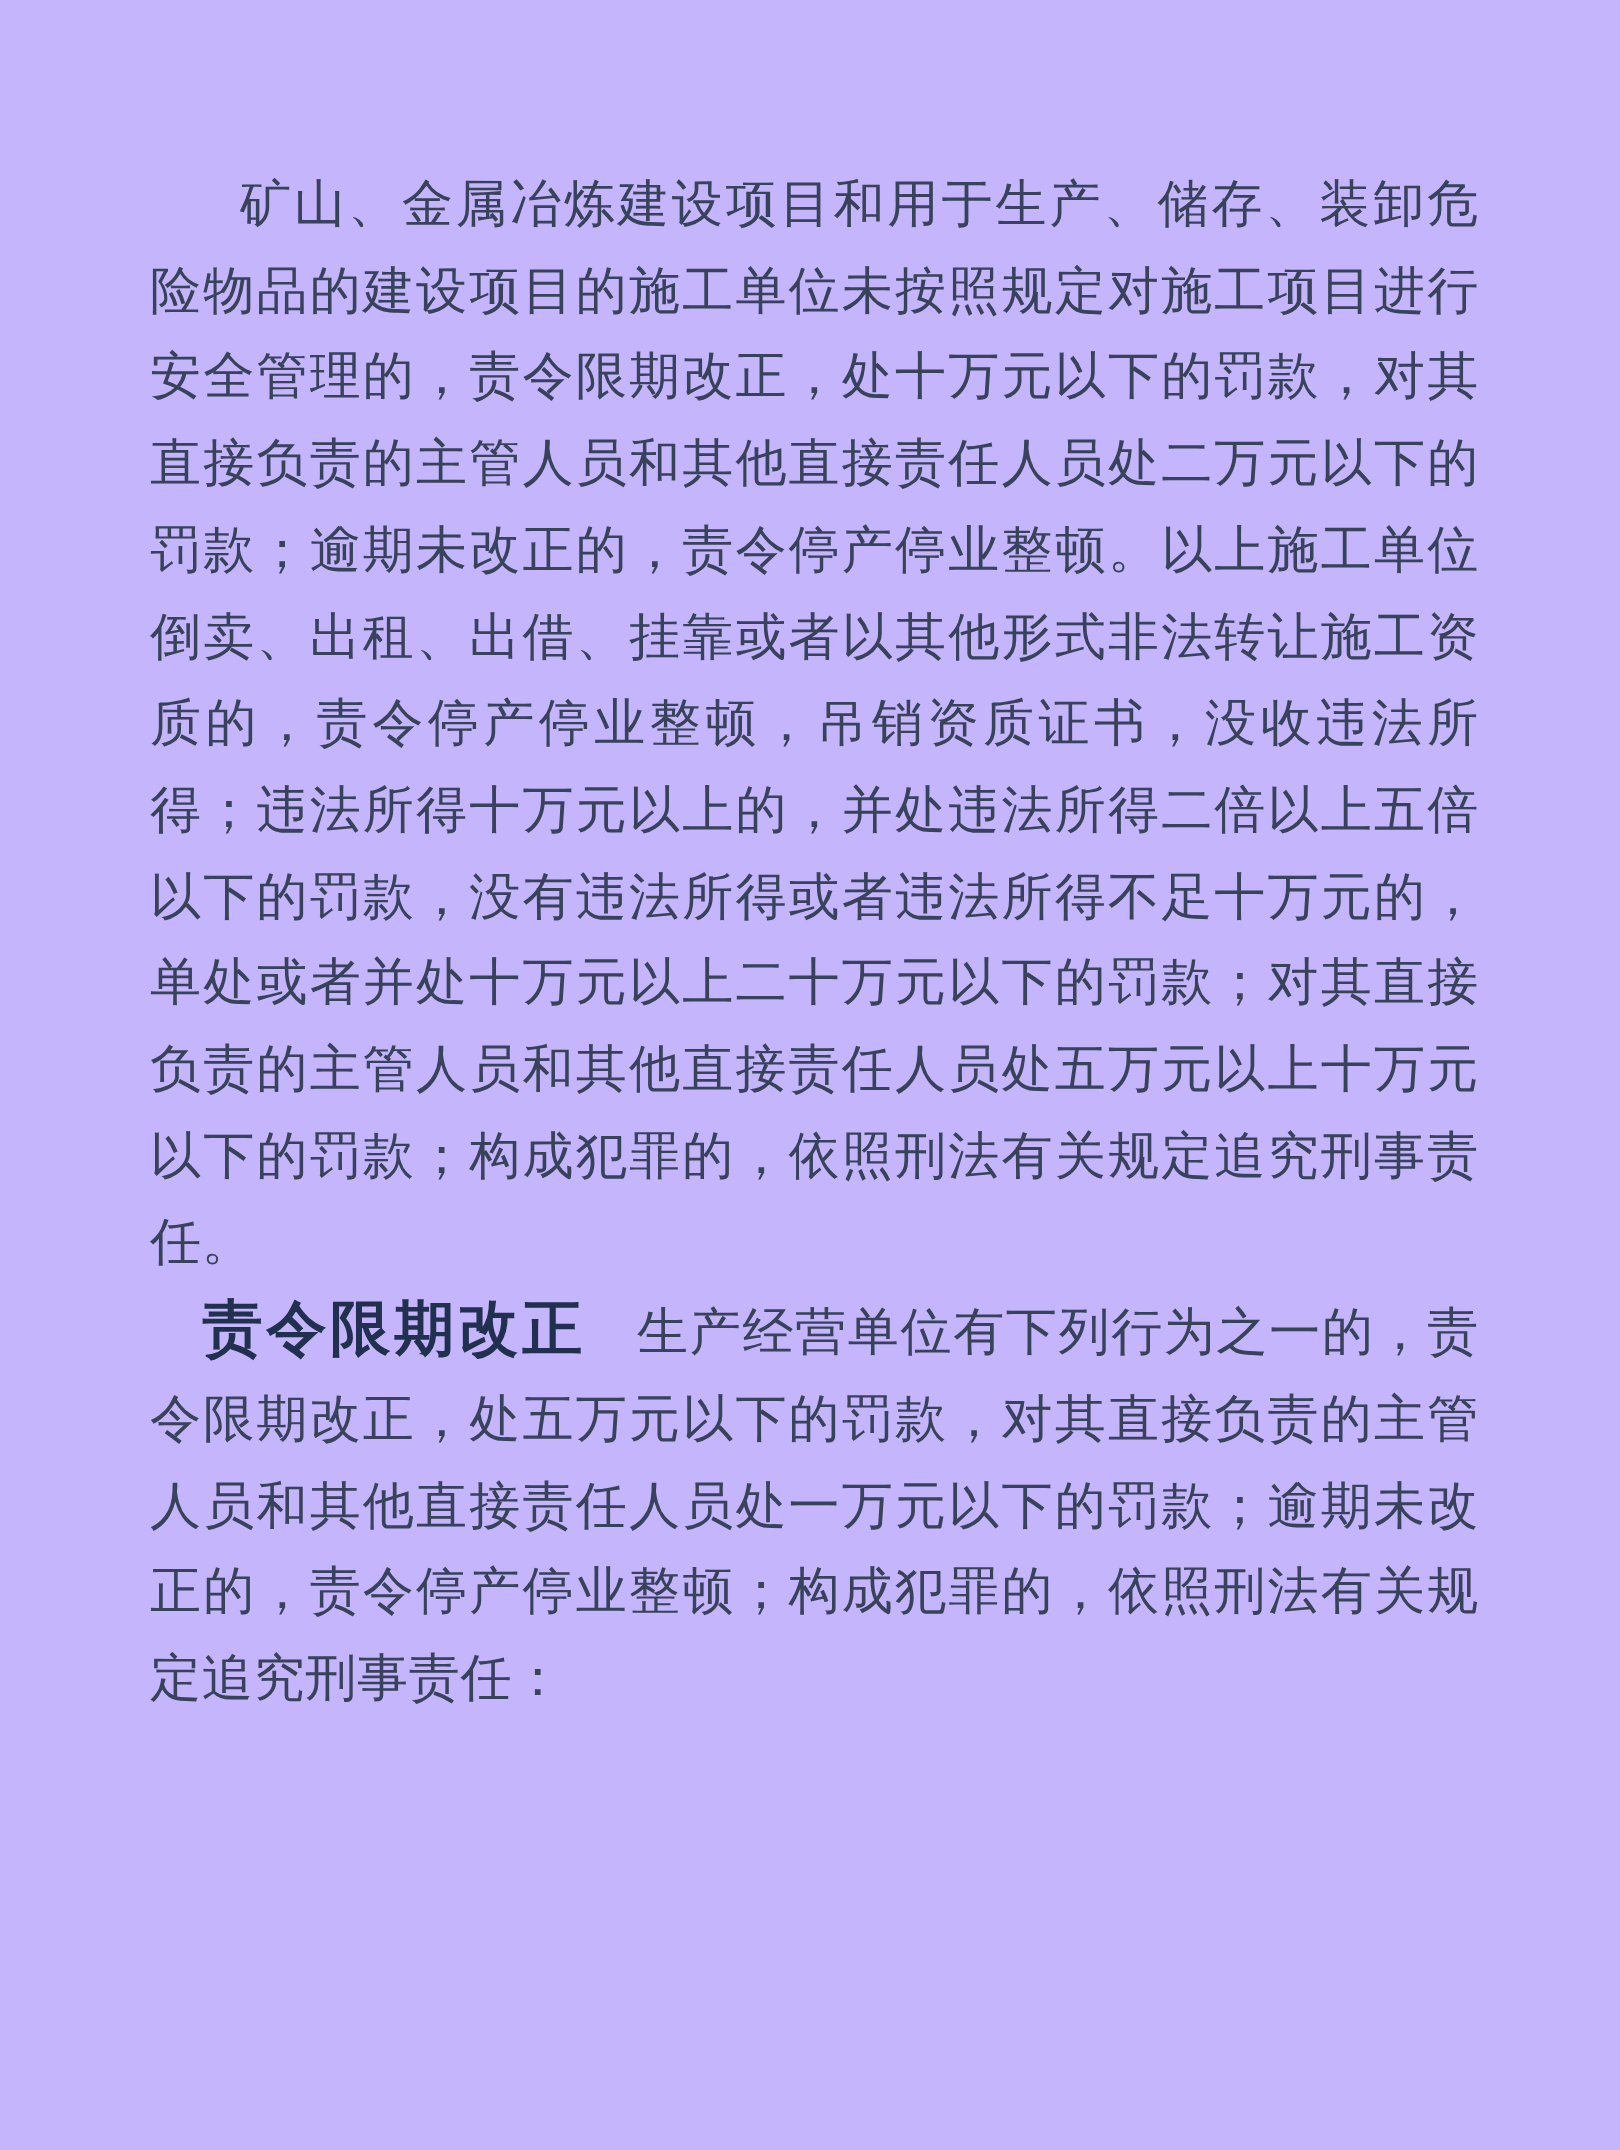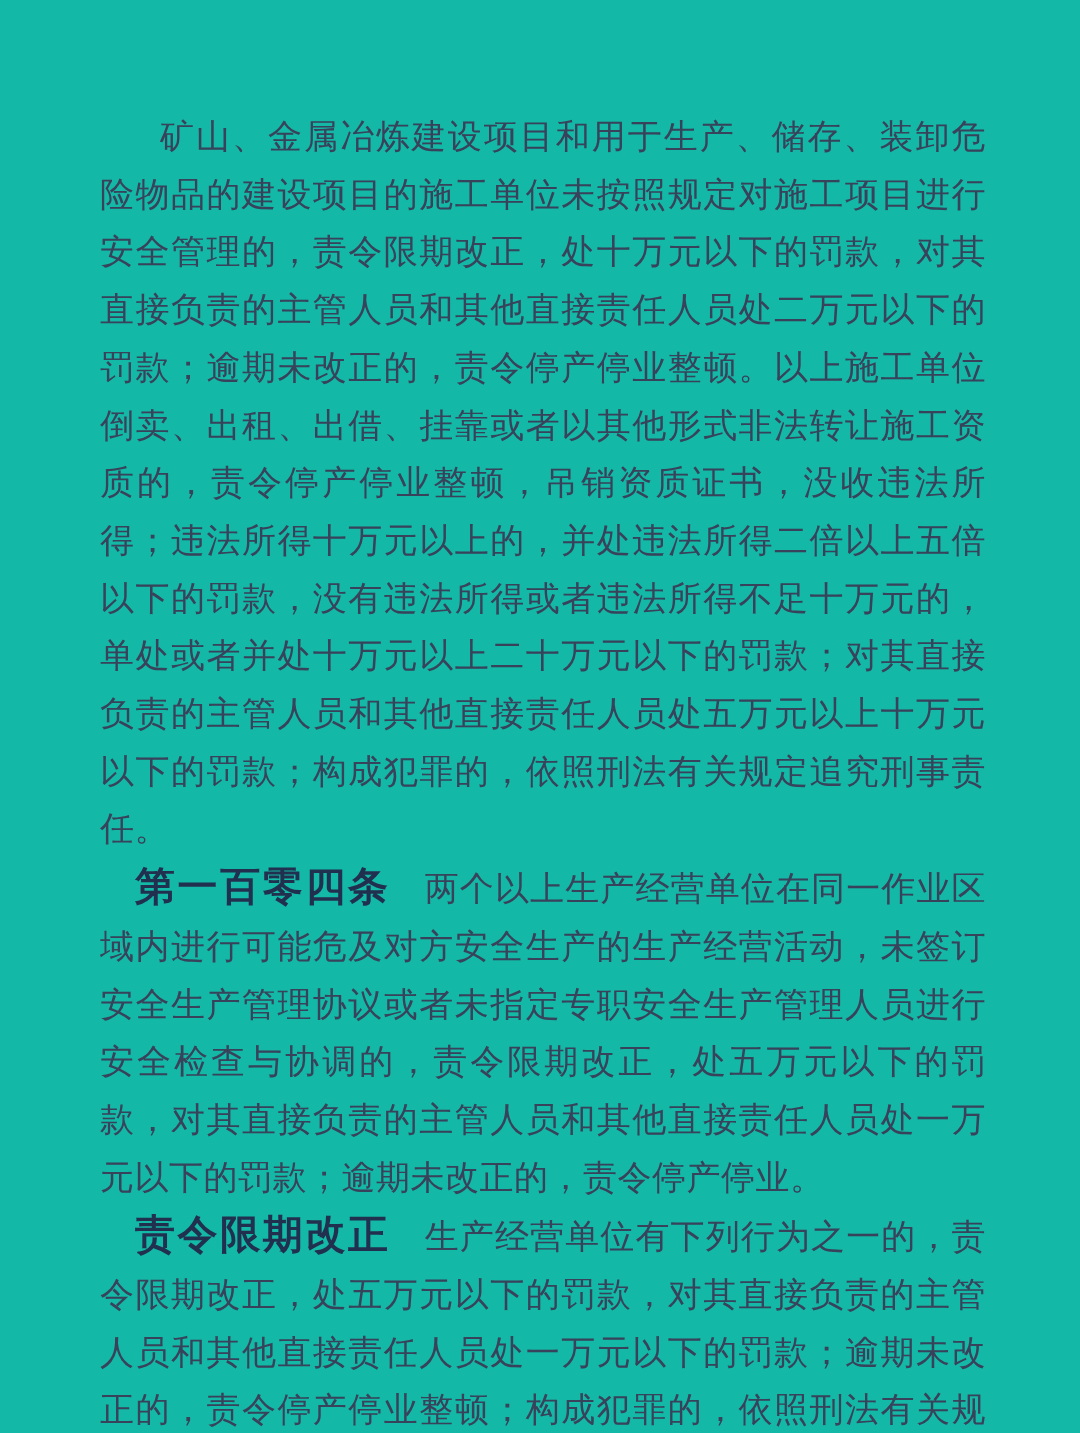--- a/index.html
+++ b/index.html
@@ -4,21 +4,21 @@
 <style>
   html, body {
     margin: 0;
     padding: 0;
     background: #ffffff;
   }
   .page {
     position: relative;
     width: 1080px;
     height: 1433px;
-    background: #14b8a6;
+    background: #c4b5fd;
     overflow: hidden;
   }
   .content {
     position: absolute;
     left: 100px;
     top: 108px;
     width: 886px;
   }
   p.para {
     margin: 0;
@@ -45,18 +45,17 @@
   }
 </style>
 </head>
 <body style="background: rgb(255, 255, 255);">
 
 <div class="page">
   <div class="content">
 
     <p class="para">矿山、金属冶炼建设项目和用于生产、储存、装卸危险物品的建设项目的施工单位未按照规定对施工项目进行安全管理的，责令限期改正，处十万元以下的罚款，对其直接负责的主管人员和其他直接责任人员处二万元以下的罚款；逾期未改正的，责令停产停业整顿。以上施工单位倒卖、出租、出借、挂靠或者以其他形式非法转让施工资质的，责令停产停业整顿，吊销资质证书，没收违法所得；违法所得十万元以上的，并处违法所得二倍以上五倍以下的罚款，没有违法所得或者违法所得不足十万元的，单处或者并处十万元以上二十万元以下的罚款；对其直接负责的主管人员和其他直接责任人员处五万元以上十万元以下的罚款；构成犯罪的，依照刑法有关规定追究刑事责任。</p>
 
-    <p class="para article"><b class="art-num">第一百零四条</b><span>两个以上生产经营单位在同一作业区域内进行可能危及对方安全生产的生产经营活动，未签订安全生产管理协议或者未指定专职安全生产管理人员进行安全检查与协调的，责令限期改正，处五万元以下的罚款，对其直接负责的主管人员和其他直接责任人员处一万元以下的罚款；逾期未改正的，责令停产停业。</span></p>
 
     <p class="para article"><b class="art-num">责令限期改正</b><span>生产经营单位有下列行为之一的，责令限期改正，处五万元以下的罚款，对其直接负责的主管人员和其他直接责任人员处一万元以下的罚款；逾期未改正的，责令停产停业整顿；构成犯罪的，依照刑法有关规定追究刑事责任：</span></p>
 
   </div>
 </div>
 
 </body></html>

